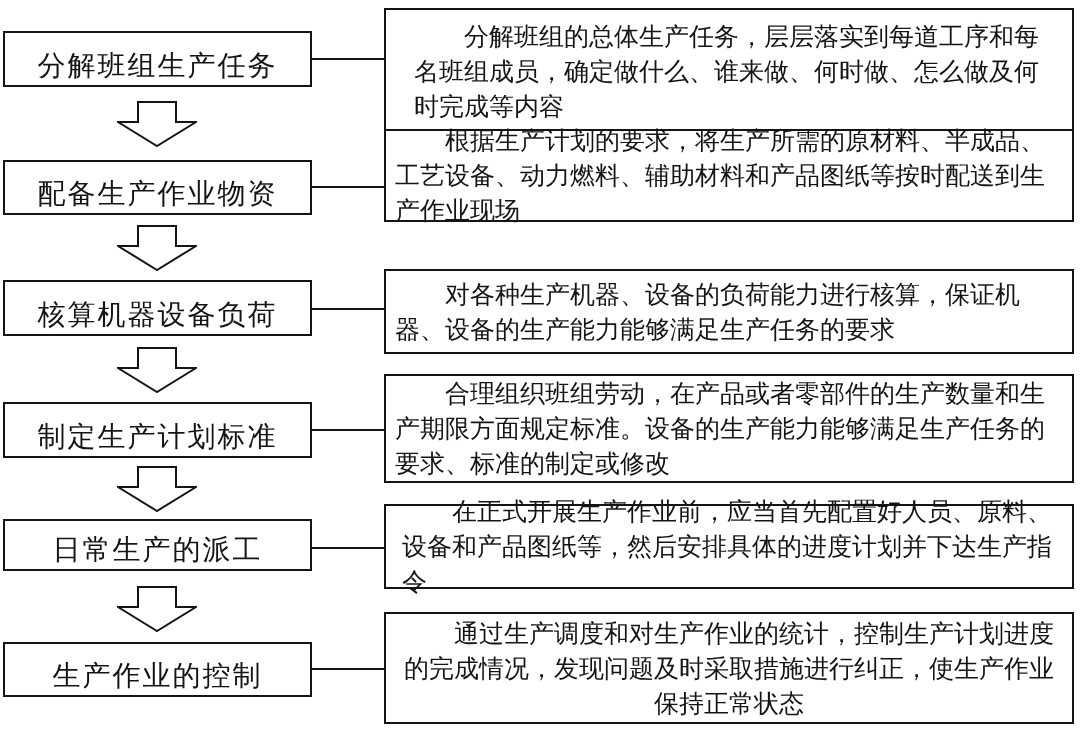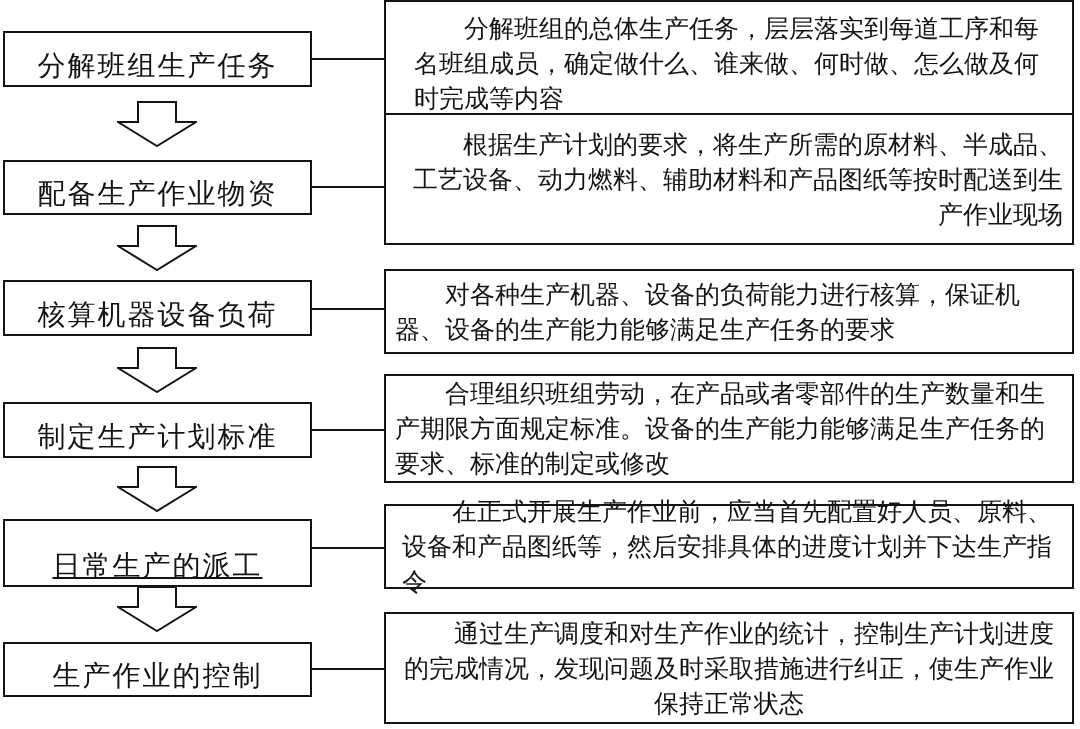--- a/index.html
+++ b/index.html
@@ -65,35 +65,35 @@
 </style>
 </head>
 <body>
 
 <div class="canvas">
 
   <div class="step-box" style="top:31px; height:56px;">
     <span>分解班组生产任务</span>
   </div>
   <div class="connector" style="top:58px;"></div>
-  <div class="desc-box" style="top:0; height:126px;padding-left:28px;">
+  <div class="desc-box" style="top:8px; height:126px;padding-left:28px;">
     <p>分解班组的总体生产任务，层层落实到每道工序和每名班组成员，确定做什么、谁来做、何时做、怎么做及何时完成等内容</p>
   </div>
 
   <div class="down-arrow" style="top:101px;">
     <svg width="80" height="46" viewBox="0 0 80 46">
       <polygon points="21,1 59,1 59,21 79,21 40,45 1,21 21,21" fill="#ffffff" stroke="#141414" stroke-width="2" stroke-linejoin="miter"></polygon>
     </svg>
   </div>
 
   <div class="step-box" style="top:160px; height:55px;">
     <span>配备生产作业物资</span>
   </div>
   <div class="connector" style="top:186px;"></div>
-  <div class="desc-box" style="top:113px; height:132px;text-align:right;">
+  <div class="desc-box" style="top:129px; height:93px;">
     <p>根据生产计划的要求，将生产所需的原材料、半成品、工艺设备、动力燃料、辅助材料和产品图纸等按时配送到生产作业现场</p>
   </div>
 
   <div class="down-arrow" style="top:225px;">
     <svg width="80" height="46" viewBox="0 0 80 46">
       <polygon points="21,1 59,1 59,21 79,21 40,45 1,21 21,21" fill="#ffffff" stroke="#141414" stroke-width="2" stroke-linejoin="miter"></polygon>
     </svg>
   </div>
 
   <div class="step-box" style="top:280px; height:56px;">
@@ -117,21 +117,21 @@
   <div class="desc-box" style="top:374px; height:109px;">
     <p>合理组织班组劳动，在产品或者零部件的生产数量和生产期限方面规定标准。设备的生产能力能够满足生产任务的要求、标准的制定或修改</p>
   </div>
 
   <div class="down-arrow" style="top:466px;">
     <svg width="80" height="46" viewBox="0 0 80 46">
       <polygon points="21,1 59,1 59,21 79,21 40,45 1,21 21,21" fill="#ffffff" stroke="#141414" stroke-width="2" stroke-linejoin="miter"></polygon>
     </svg>
   </div>
 
-  <div class="step-box" style="top:519px; height:68px;text-decoration:underline;">
+  <div class="step-box" style="top:519px; height:52px;">
     <span>日常生产的派工</span>
   </div>
   <div class="connector" style="top:547px;"></div>
   <div class="desc-box" style="top:504px; height:85px;padding-left:16px;">
     <p>在正式开展生产作业前，应当首先配置好人员、原料、设备和产品图纸等，然后安排具体的进度计划并下达生产指令</p>
   </div>
 
   <div class="down-arrow" style="top:586px;">
     <svg width="80" height="46" viewBox="0 0 80 46">
       <polygon points="21,1 59,1 59,21 79,21 40,45 1,21 21,21" fill="#ffffff" stroke="#141414" stroke-width="2" stroke-linejoin="miter"></polygon>

